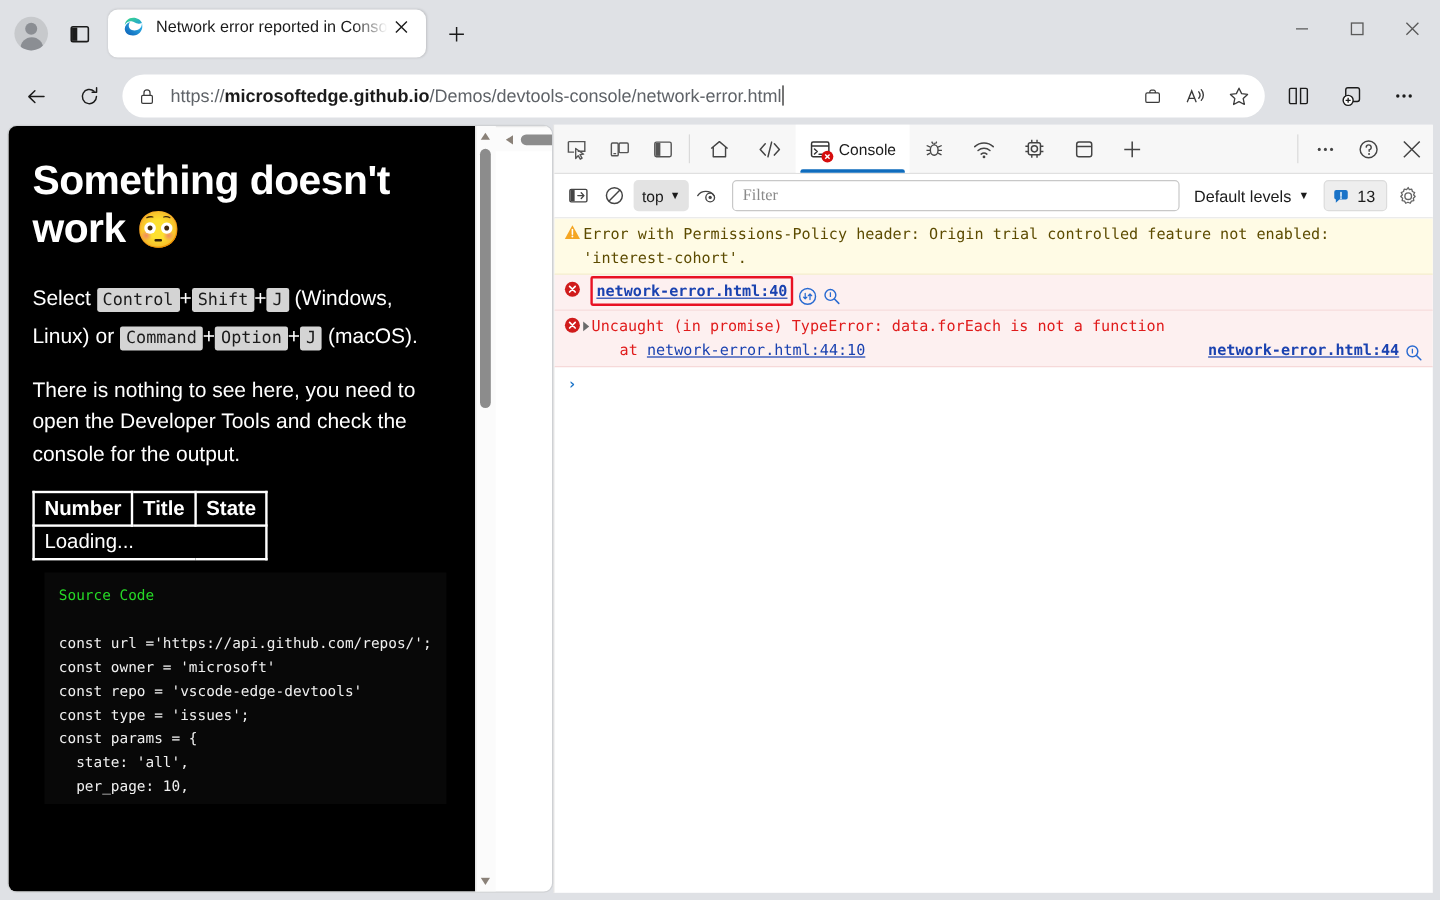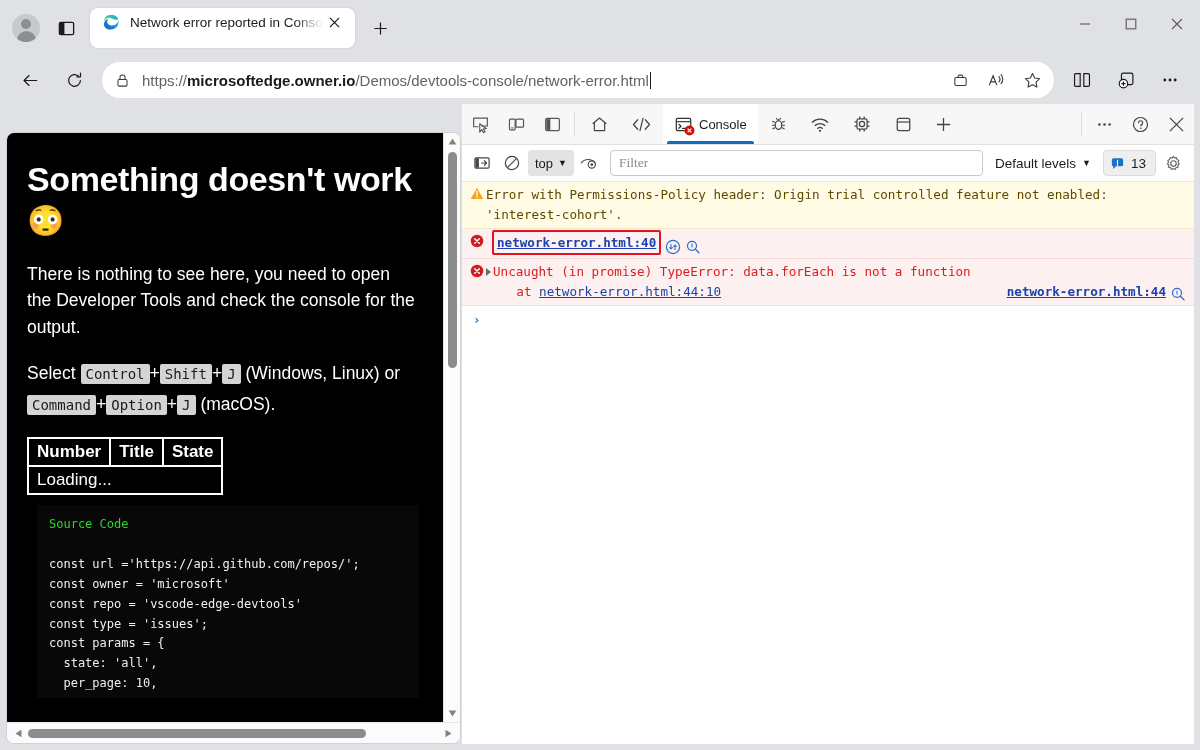--- a/index.html
+++ b/index.html
@@ -141,25 +141,24 @@
     display: flex;
     padding: 0 6px 6px 6px;
     min-height: 0;
   }
 
   
   #page-viewport {
     width: 455px; flex: 0 0 455px;
     background: #ffffff;
     border-radius: 8px;
-    display: flex; flex-direction: column;
+    display: flex; 
     overflow: hidden;
     position: relative;
     border: 1px solid #cfd1d4;
-    margin-top: 28px;
   }
   #page-scroll-wrap {
     flex: 1 1 auto; display: flex; min-height: 0;
   }
   #page-body {
     flex: 1 1 auto;
     background: #000000;
     color: #ffffff;
     padding: 18px 24px 0 20px;
     overflow: hidden;
@@ -484,21 +483,21 @@
       </svg>
     </div>
 
     <div id="omnibox">
       <div id="omnibox-lock">
         <svg width="15" height="15" viewBox="0 0 16 16">
           <rect x="3.2" y="7" width="9.6" height="7" rx="1.2" fill="none" stroke="#3b3b3b" stroke-width="1.1"></rect>
           <path d="M5.3 7 V4.8 a2.7 2.7 0 0 1 5.4 0 V7" fill="none" stroke="#3b3b3b" stroke-width="1.1"></path>
         </svg>
       </div>
-      <div id="omnibox-url"><span>https://</span><span class="dom">microsoftedge.owner.io</span><span>/Demos/devtools-console/network-error.html</span><span class="caret"></span></div>
+      <div id="omnibox-url"><span>https://</span><span class="dom">microsoftedge.github.io</span><span>/Demos/devtools-console/network-error.html</span><span class="caret"></span></div>
       <div class="omni-icon">
         <svg width="17" height="17" viewBox="0 0 18 18">
           <rect x="3" y="5.8" width="12" height="8.4" rx="1.4" fill="none" stroke="#3b3b3b" stroke-width="1.1"></rect>
           <path d="M6.6 5.8 V4.6 a1.3 1.3 0 0 1 1.3 -1.3 h2.2 a1.3 1.3 0 0 1 1.3 1.3 V5.8" fill="none" stroke="#3b3b3b" stroke-width="1.1"></path>
         </svg>
       </div>
       <div class="omni-icon">
         <svg width="19" height="19" viewBox="0 0 20 20">
           <path d="M2.6 14.5 L6.4 5 L10.2 14.5 M4 11.5 H8.8" fill="none" stroke="#3b3b3b" stroke-width="1.2" stroke-linecap="round"></path>
           <path d="M12.6 5.8 a4.4 4.4 0 0 1 0 5.6 M14.8 3.9 a7 7 0 0 1 0 9.4" fill="none" stroke="#3b3b3b" stroke-width="1.2" stroke-linecap="round"></path>
@@ -534,30 +533,30 @@
       </div>
     </div>
   </div>
 
   <div id="content-area">
 
     <div id="page-viewport">
       <div id="page-scroll-wrap">
         <div id="page-body">
           <h1 id="page-h1"><span>Something doesn't work</span> <span class="emoji">😳</span></h1>
-
-          <p id="page-para">There is nothing to see here, you need to open the Developer Tools and check the console for the output.</p>
 
           <p id="page-shortcuts"><span>Select</span>
             <kbd>Control</kbd>+<kbd>Shift</kbd>+<kbd>J</kbd>
             <span>(Windows, Linux)</span>
             <span>or</span>
             <kbd>Command</kbd>+<kbd>Option</kbd>+<kbd>J</kbd>
             <span>(macOS).</span>
           </p>
+
+          <p id="page-para">There is nothing to see here, you need to open the Developer Tools and check the console for the output.</p>
 
           <table id="issues-table">
             <thead>
               <tr>
                 <th>Number</th>
                 <th>Title</th>
                 <th>State</th>
               </tr>
             </thead>
             <tbody>

